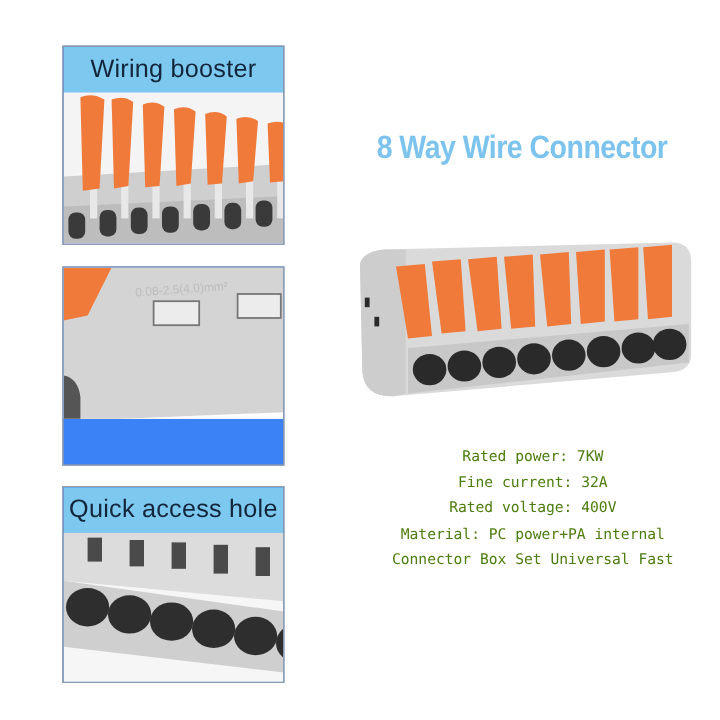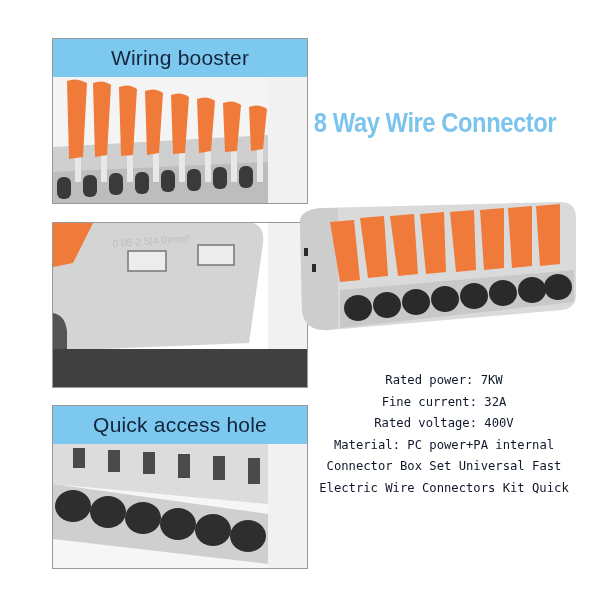--- a/index.html
+++ b/index.html
@@ -1,28 +1,28 @@
 <!DOCTYPE html>
 <html><head>
 <meta charset="utf-8">
 <style>
   * { box-sizing: border-box; margin: 0; padding: 0; }
   body { width: 600px; height: 600px; background: #ffffff; position: relative; overflow: hidden; font-family: "Liberation Sans", sans-serif; }
-  .panel { position: absolute; left: 52px; width: 256px; border: 1px solid #9a9a9a; background: #404040; overflow: hidden; }
+  .panel { position: absolute; left: 52px; width: 185px; border: 1px solid #9a9a9a; background: #3b82f6; overflow: hidden; }
   .panel-header { height: 38px; background: #7cc8ef; color: #13253a; font-size: 21px; display: flex; align-items: center; justify-content: center; white-space: nowrap; letter-spacing: 0.2px; }
   .panel-img { position: relative; height: 126px; background: #f1f1f1; overflow: hidden; }
   #p1 { top: 38px; height: 166px; }
   #p2 { top: 222px; height: 166px; }
   #p3 { top: 405px; height: 164px; }
 
   .title { position: absolute; left: 285px; top: 108px; width: 300px; text-align: center; color: #7cc4ee; font-family: "Liberation Sans", sans-serif; font-weight: bold; font-size: 27px; letter-spacing: -0.5px; transform: scaleX(0.88); transform-origin: center; }
 
   .product { position: absolute; left: 290px; top: 190px; width: 292px; height: 145px; }
 
-  .specs { position: absolute; left: 298px; top: 370px; width: 292px; text-align: center; font-family: "DejaVu Sans Mono", monospace; font-size: 12.2px; line-height: 21.6px; color: #0f172a; }
+  .specs { position: absolute; left: 298px; top: 370px; width: 292px; text-align: center; font-family: "DejaVu Sans Mono", monospace; font-size: 12.2px; line-height: 21.6px; color: #4d7c0f; }
   .specs div { white-space: nowrap; }
 </style>
 </head>
 <body>
 
 <div class="panel" id="p1">
   <div class="panel-header">Wiring booster</div>
   <div class="panel-img">
     <svg width="215" height="128" viewBox="0 0 215 128">
       <rect width="215" height="128" fill="#f4f4f4"></rect>
@@ -136,14 +136,13 @@
     </g>
   </svg>
 </div>
 
 <div class="specs">
   <div>Rated power: 7KW</div>
   <div>Fine current: 32A</div>
   <div>Rated voltage: 400V</div>
   <div>Material: PC power+PA internal</div>
   <div>Connector Box Set Universal Fast</div>
-  <div>Electric Wire Connectors Kit Quick</div>
 </div>
 
 </body></html>

